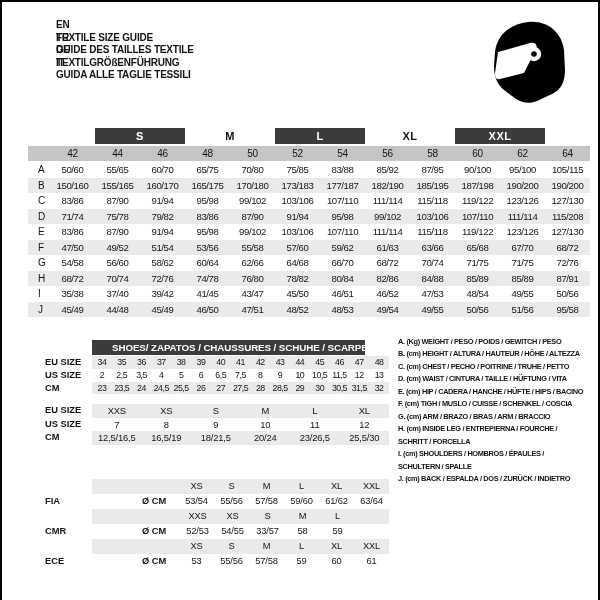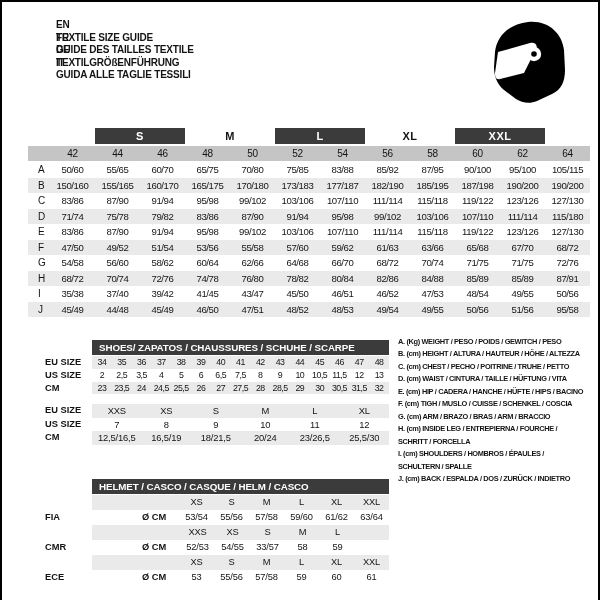--- a/index.html
+++ b/index.html
@@ -28,22 +28,22 @@
   .cells{flex:1;display:flex;}
   .tcell{flex:1;text-align:center;font-size:9.6px;letter-spacing:-0.4px;white-space:nowrap;}
   .cols-row .tcell{font-size:10px;}
   .trow{display:flex;height:15.5px;line-height:15.5px;}
   .trows > .trow:nth-of-type(even){background:#eaeaea;}
   
   .sec{position:absolute;left:33px;}
   .shoes{top:338px;}
   .gloves{top:402px;}
   .helmets{top:477px;}
-  .sec-header{margin-left:57px;width:297px;height:15px;line-height:15px;background:#3b3b3b;color:#fff;
-    font-weight:bold;font-size:9.8px;letter-spacing:-0.1px;padding-left:7px;box-sizing:border-box;margin-bottom:1px;white-space:nowrap;}
+  .sec-header{margin-left:57px;width:273px;height:15px;line-height:15px;background:#3b3b3b;color:#fff;
+    font-weight:bold;font-size:9.8px;letter-spacing:-0.1px;padding-left:20px;box-sizing:border-box;margin-bottom:1px;white-space:nowrap;}
   .srow{display:flex;}
   .shoes .srow{height:12.8px;line-height:12.8px;}
   .gloves .srow{height:13.5px;line-height:13.5px;}
   .helmets .srow{height:15px;line-height:15px;}
   .slabel{width:57px;padding-left:10px;box-sizing:border-box;font-weight:bold;font-size:9.3px;white-space:nowrap;}
   .stable{width:297px;display:flex;}
   .srows > .srow:nth-of-type(odd) .stable{background:#eaeaea;}
   .scell{flex:1;text-align:center;font-size:8.8px;letter-spacing:-0.5px;white-space:nowrap;}
   .gcell{flex:1;text-align:center;font-size:9.4px;letter-spacing:-0.2px;white-space:nowrap;}
   .hrow-sizes .stable{background:#eaeaea;}
@@ -182,21 +182,21 @@
             <div class="tcell">75/78</div>
             <div class="tcell">79/82</div>
             <div class="tcell">83/86</div>
             <div class="tcell">87/90</div>
             <div class="tcell">91/94</div>
             <div class="tcell">95/98</div>
             <div class="tcell">99/102</div>
             <div class="tcell">103/106</div>
             <div class="tcell">107/110</div>
             <div class="tcell">111/114</div>
-            <div class="tcell">115/180</div>
+            <div class="tcell">115/208</div>
           </div>
         </div>
 
         <div class="trow">
           <div class="rlabel">E</div>
           <div class="cells">
             <div class="tcell">83/86</div>
             <div class="tcell">87/90</div>
             <div class="tcell">91/94</div>
             <div class="tcell">95/98</div>
@@ -407,21 +407,20 @@
             <div class="gcell">18/21,5</div>
             <div class="gcell">20/24</div>
             <div class="gcell">23/26,5</div>
             <div class="gcell">25,5/30</div>
           </div>
         </div>
       </div>
   </div>
 
   <div class="sec helmets">
-    <div class="sec-header">HELMET / CASCO / CASQUE / HELM / CASCO</div>
     <div class="hsections">
 
         <div class="hsection">
           <div class="srow hrow-sizes">
             <div class="slabel"></div>
             <div class="stable">
               <div class="hunit"></div>
               <div class="hcells">
                 <div class="hcell">XS</div>
                 <div class="hcell">S</div>

